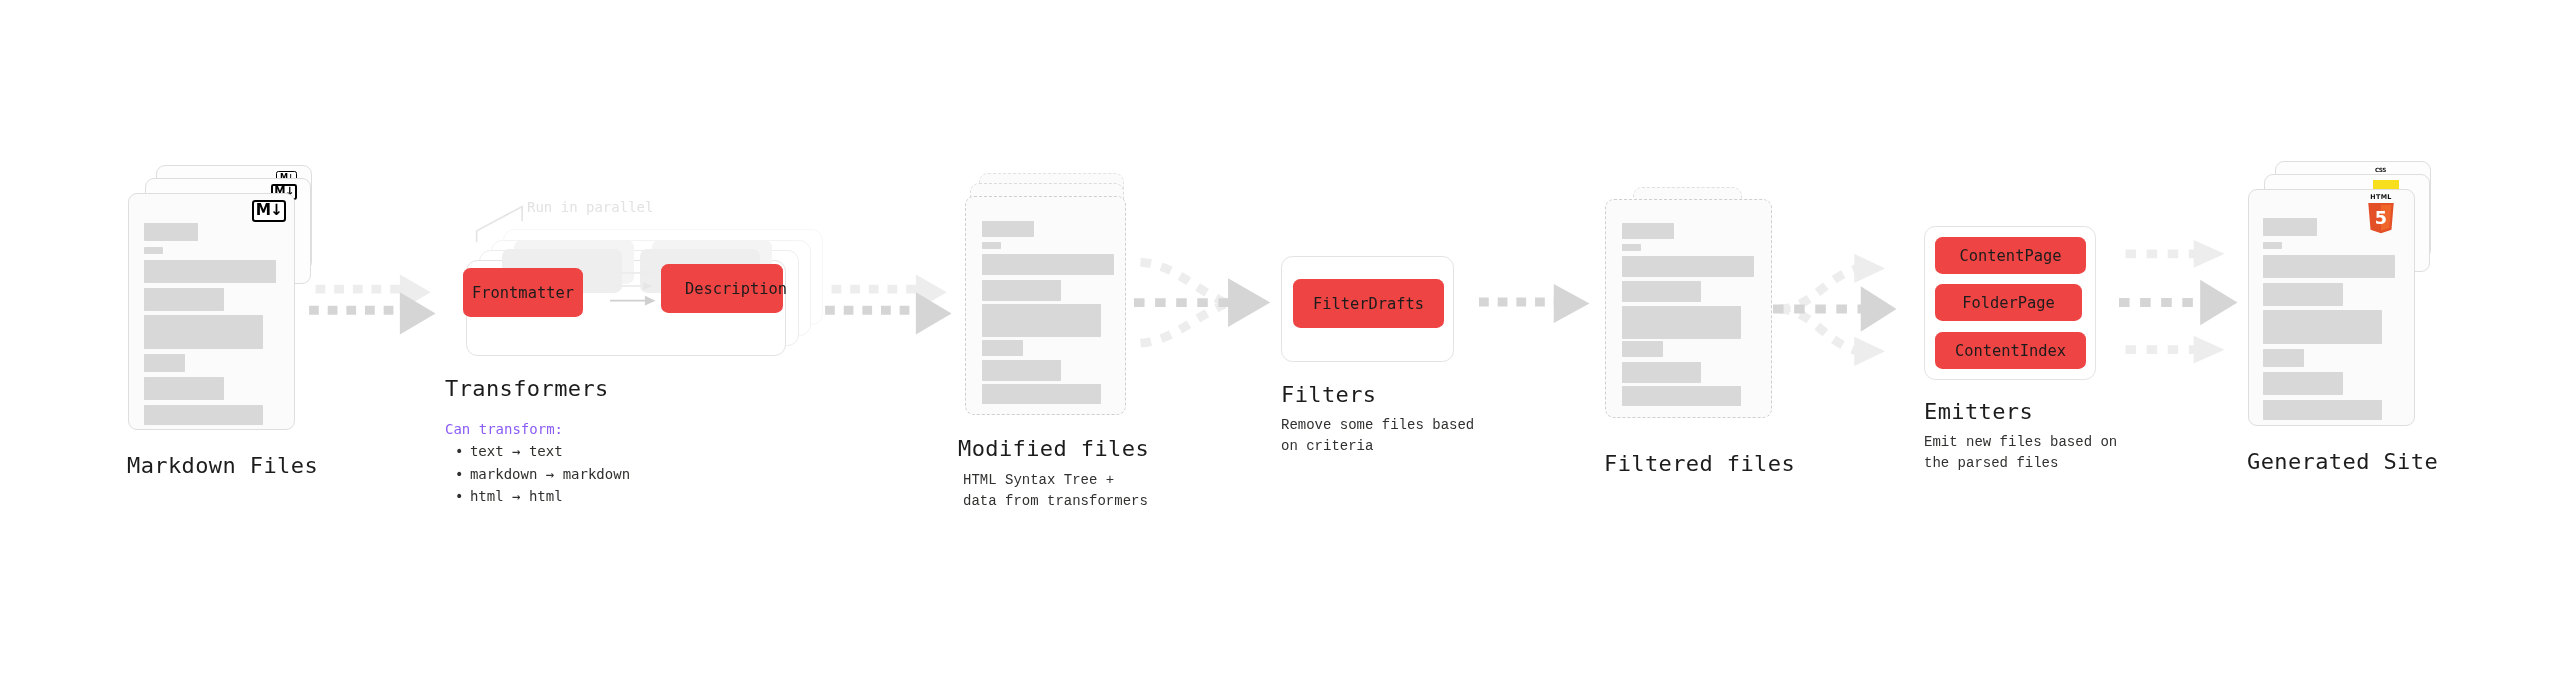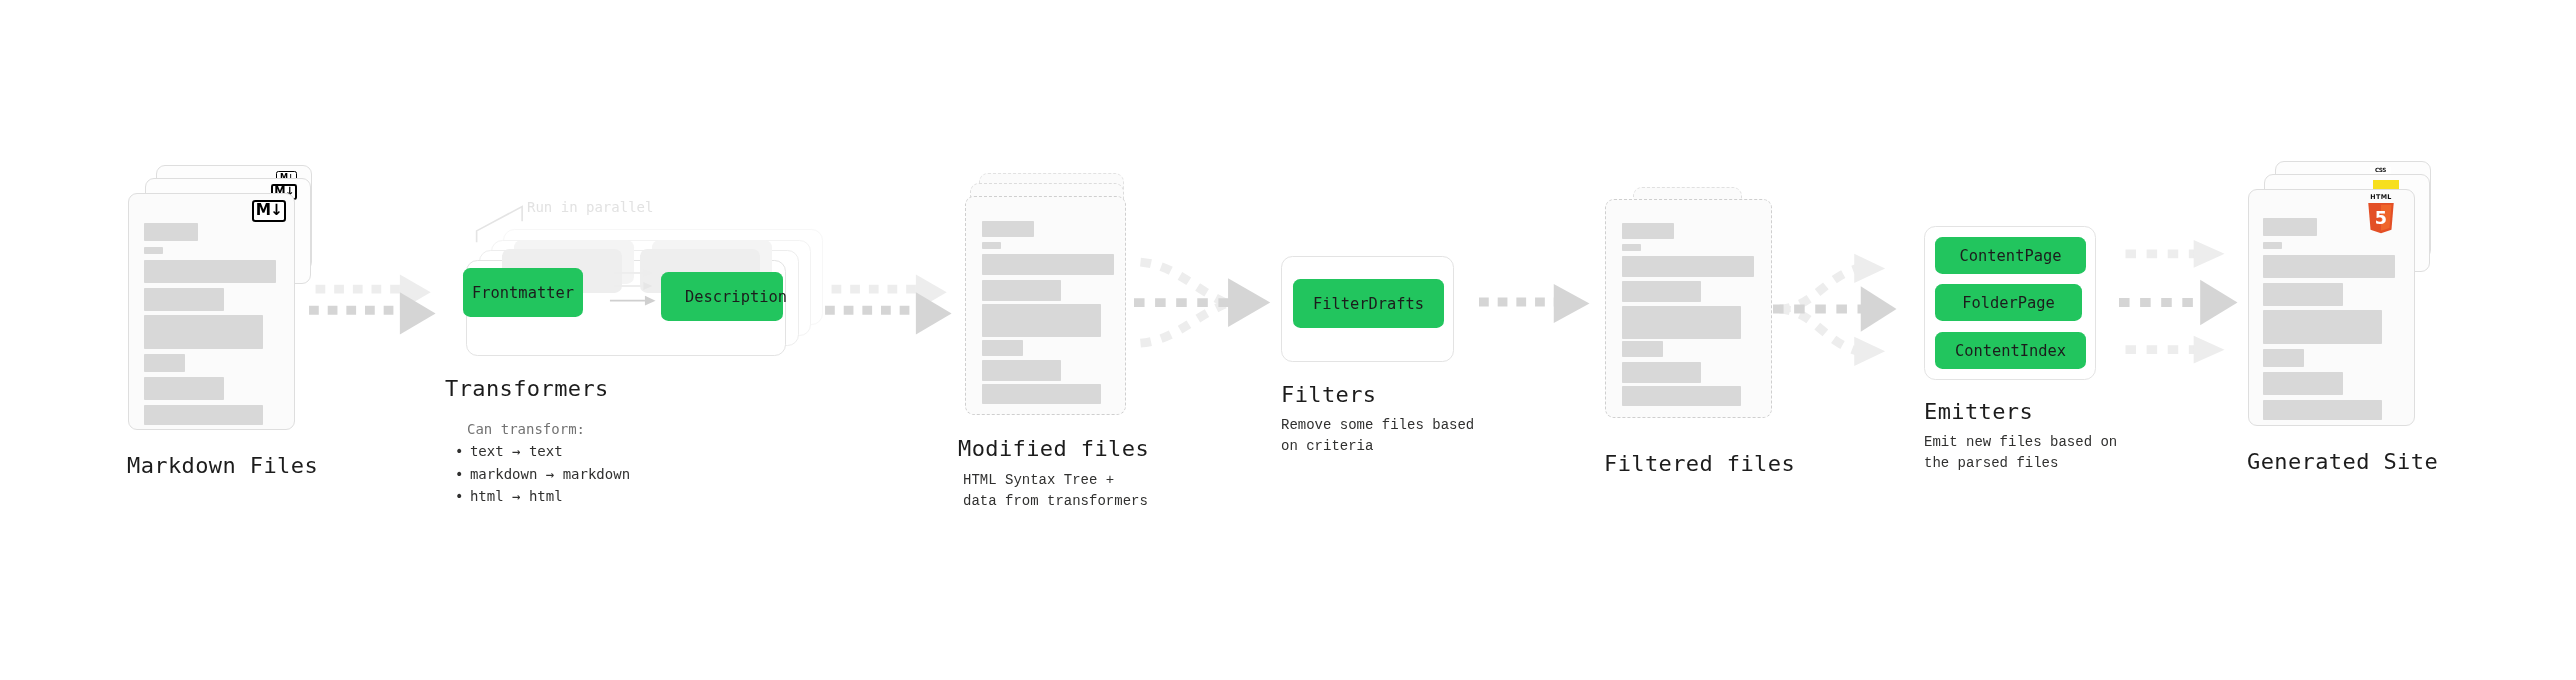--- a/index.html
+++ b/index.html
@@ -20,21 +20,21 @@
     white-space: nowrap;
   }
   .caption {
     position: absolute;
     font-size: 14px;
     line-height: 1.5;
     color: #30302f;
     white-space: pre-line;
     font-family: Liberation Mono, monospace;
   }
-  .caption-head { position: absolute; font-size: 14px; color: #737373; white-space: nowrap; margin-left: 22px; }
+  .caption-head { position: absolute; font-size: 14px; color: #8b5cf6; white-space: nowrap; }
   .bullets { position: absolute; font-size: 14px; line-height: 1.62; color: #30302f; list-style: none; }
   .bullets li { white-space: nowrap; }
   .bullets li::before { content: "\2022"; margin-right: 6.5px; }
 
   
   .doc-stack { position: absolute; }
   .doc {
     position: absolute;
     background: #fbfbfb;
     border: 1.3px solid #dedede;
@@ -72,21 +72,21 @@
     border: 1.3px solid #e3e3e3;
     border-radius: 11.4px;
     background: #ffffff;
   }
   .group.faint1 { border-color: #ededed; }
   .group.faint2 { border-color: #f3f3f3; }
   .group.faint3 { border-color: #f7f7f7; }
 
   .chip {
     position: absolute;
-    background: #22c55e;
+    background: #ef4444;
     border-radius: 7.3px;
     display: flex; align-items: center; justify-content: center;
     font-size: 15.4px; color: #1c1c1c; white-space: nowrap;
   }
   .chip.ghost2 { background: #eeeeee; }
   .chip.ghost3 { background: #f4f4f4; }
 
   
   .arrow-svg { position: absolute; overflow: visible; }
 
@@ -157,21 +157,21 @@
       <line x1="0" y1="22" x2="36" y2="22"></line>
         <polygon points="36,17 47,22 36,27" fill="#e6e6e6" stroke="none"></polygon>
     </g>
     <g fill="none" stroke="#cfcfcf" stroke-width="2.4">
       <line x1="-5" y1="40" x2="38" y2="40"></line>
         <polygon points="38,34 51,40 38,46" fill="#cfcfcf" stroke="none"></polygon>
     </g>
   </svg>
 
   <div class="chip" style="left:463px; top:268px; width:120px; height:49px;">Frontmatter</div>
-  <div class="chip" style="left:661px; top:272px; width:122px; height:49px;padding-left:28px;">Description</div>
+  <div class="chip" style="left:661px; top:264px; width:122px; height:49px;padding-left:28px;">Description</div>
 
   <div class="title" style="left:445px; top:376px;">Transformers</div>
   <div class="caption-head" style="left:445px; top:421px;">Can transform:</div>
   <ul class="bullets" style="left:455px; top:440px;">
     <li>text → text</li>
     <li>markdown → markdown</li>
     <li>html → html</li>
   </ul>
 
   <svg class="arrow-svg" style="left:825px; top:268px;" width="138" height="73" viewBox="0 0 170 90">

